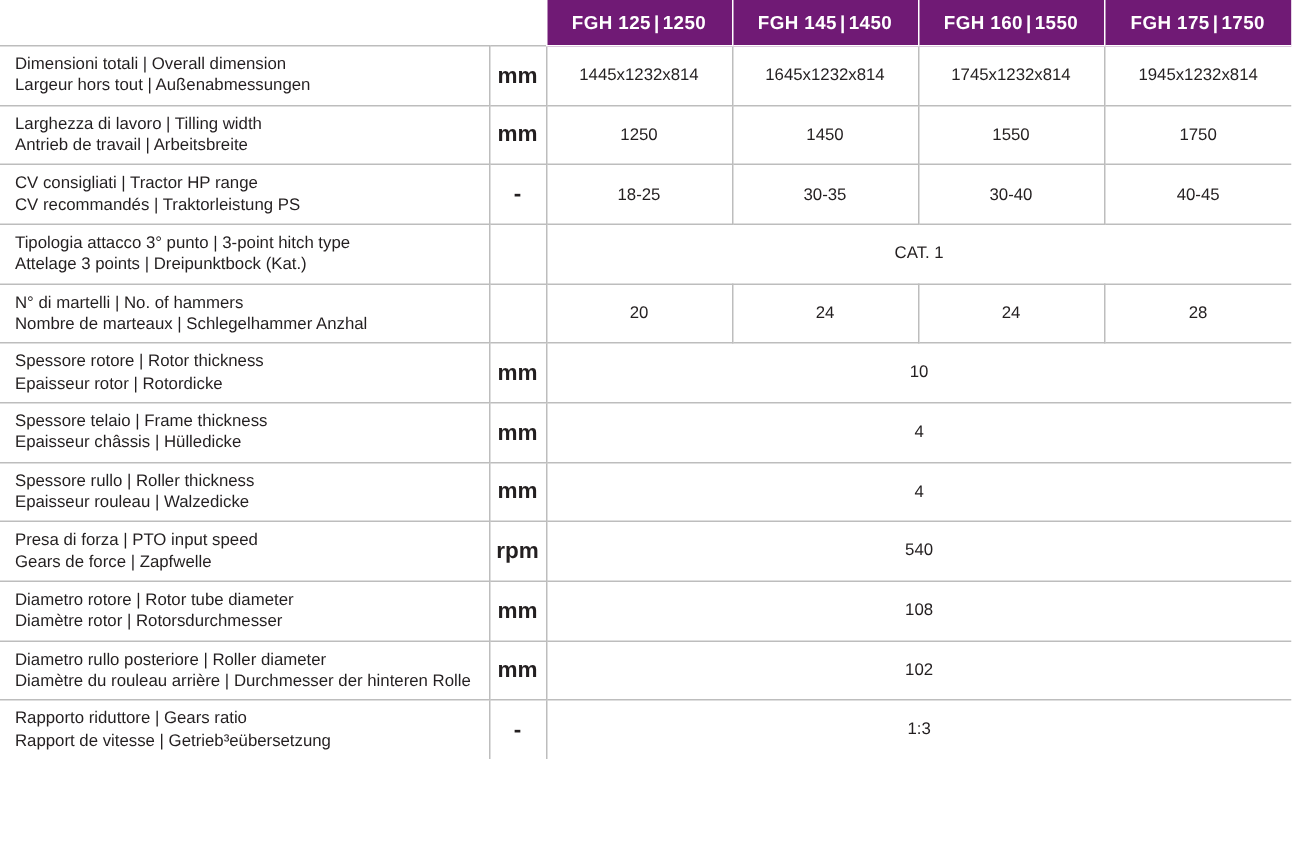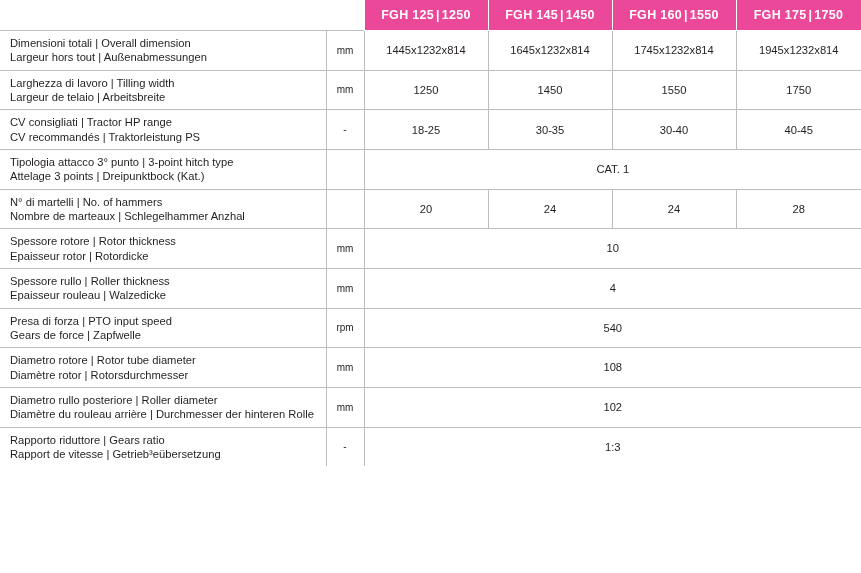--- a/index.html
+++ b/index.html
@@ -26,21 +26,21 @@
   }
   
   thead tr th {
     border: none;
   }
   th.head-blank {
     background: #ffffff;
     border: none !important;
   }
   th.head-model {
-    background: #ec4899;
+    background: #701a75;
     color: #ffffff;
     font-size: 12.5px;
     font-weight: bold;
     text-align: center;
     height: 30px;
     letter-spacing: .3px;
     border: 1px solid #ffffff !important;
     border-top: none !important;
     white-space: nowrap;
   }
@@ -53,21 +53,22 @@
     font-size: 11.2px;
     line-height: 1.28;
     text-align: left;
     border-left: none !important;
   }
   td.label .l1, td.label .l2 {
     white-space: nowrap;
   }
   td.unit {
     text-align: center;
-    font-size: 10px;
+    font-size: 15px;
+    font-weight: bold;
   }
   td.val {
     text-align: center;
     font-size: 11.2px;
   }
   td.val .sub {
     display: block;
     line-height: 1.3;
   }
   td.last {
@@ -115,21 +116,21 @@
         </td>
         <td class="unit">mm</td>
         <td class="val">1445x1232x814</td>
         <td class="val">1645x1232x814</td>
         <td class="val">1745x1232x814</td>
         <td class="val last">1945x1232x814</td>
       </tr>
       <tr>
         <td class="label">
           <div class="l1">Larghezza di lavoro | Tilling width</div>
-          <div class="l2">Largeur de telaio | Arbeitsbreite</div>
+          <div class="l2">Antrieb de travail | Arbeitsbreite</div>
         </td>
         <td class="unit">mm</td>
         <td class="val">1250</td>
         <td class="val">1450</td>
         <td class="val">1550</td>
         <td class="val last">1750</td>
       </tr>
       <tr>
         <td class="label">
           <div class="l1">CV consigliati | Tractor HP range</div>
@@ -167,20 +168,30 @@
           <div class="l1">Spessore rotore | Rotor thickness</div>
           <div class="l2">Epaisseur rotor | Rotordicke</div>
         </td>
         <td class="unit">mm</td>
         <td class="val last" colspan="4">
           <span class="sub">10</span>
         </td>
       </tr>
       <tr>
         <td class="label">
+          <div class="l1">Spessore telaio | Frame thickness</div>
+          <div class="l2">Epaisseur châssis | Hülledicke</div>
+        </td>
+        <td class="unit">mm</td>
+        <td class="val last" colspan="4">
+          <span class="sub">4</span>
+        </td>
+      </tr>
+      <tr>
+        <td class="label">
           <div class="l1">Spessore rullo | Roller thickness</div>
           <div class="l2">Epaisseur rouleau | Walzedicke</div>
         </td>
         <td class="unit">mm</td>
         <td class="val last" colspan="4">
           <span class="sub">4</span>
         </td>
       </tr>
       <tr>
         <td class="label">

